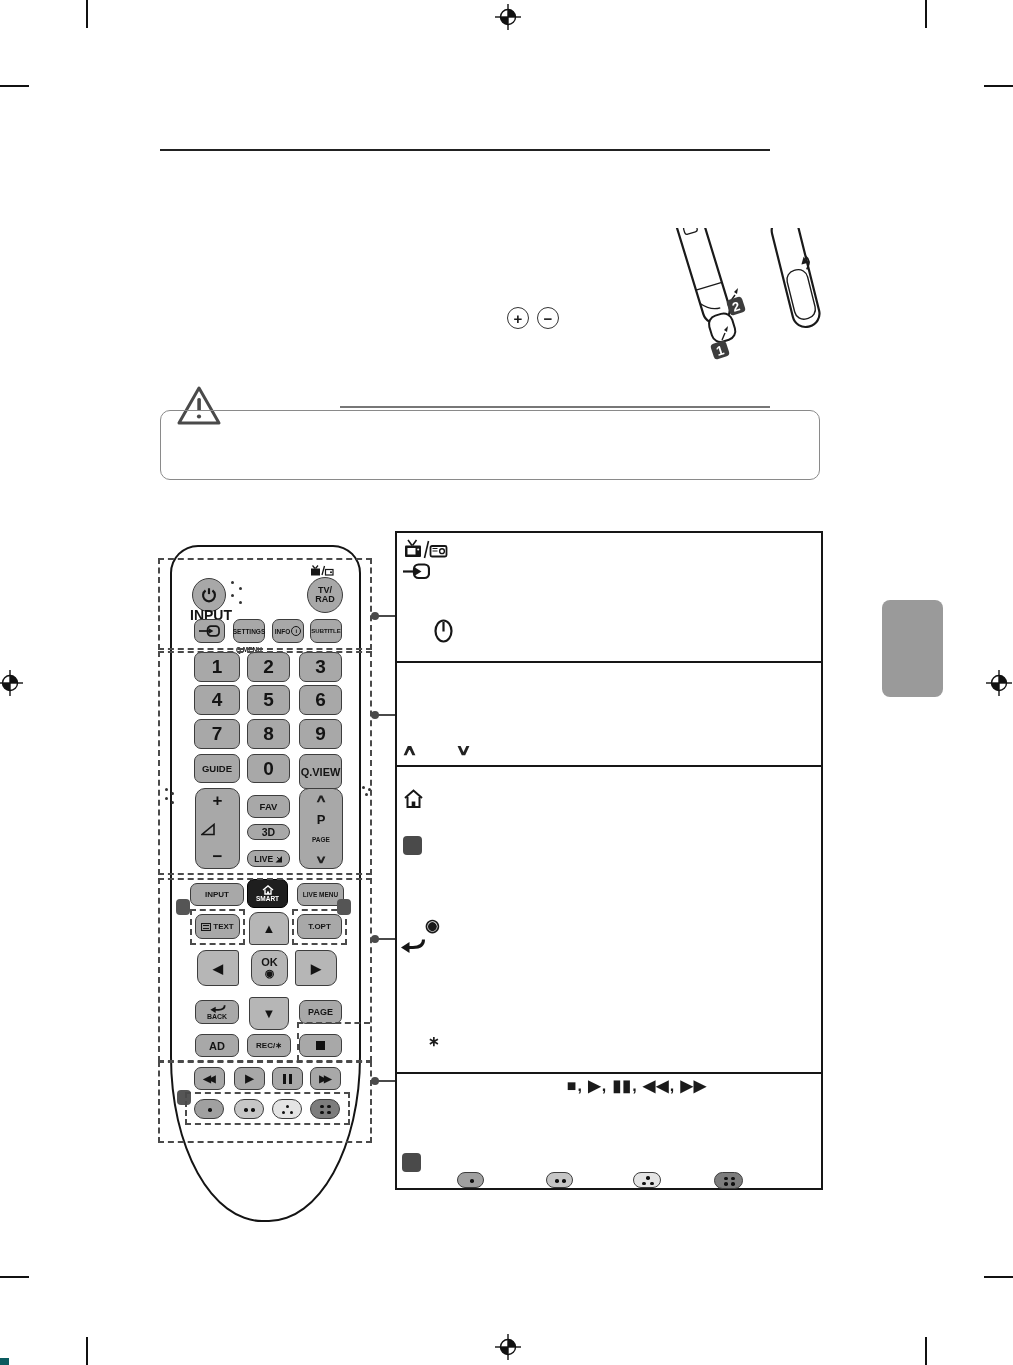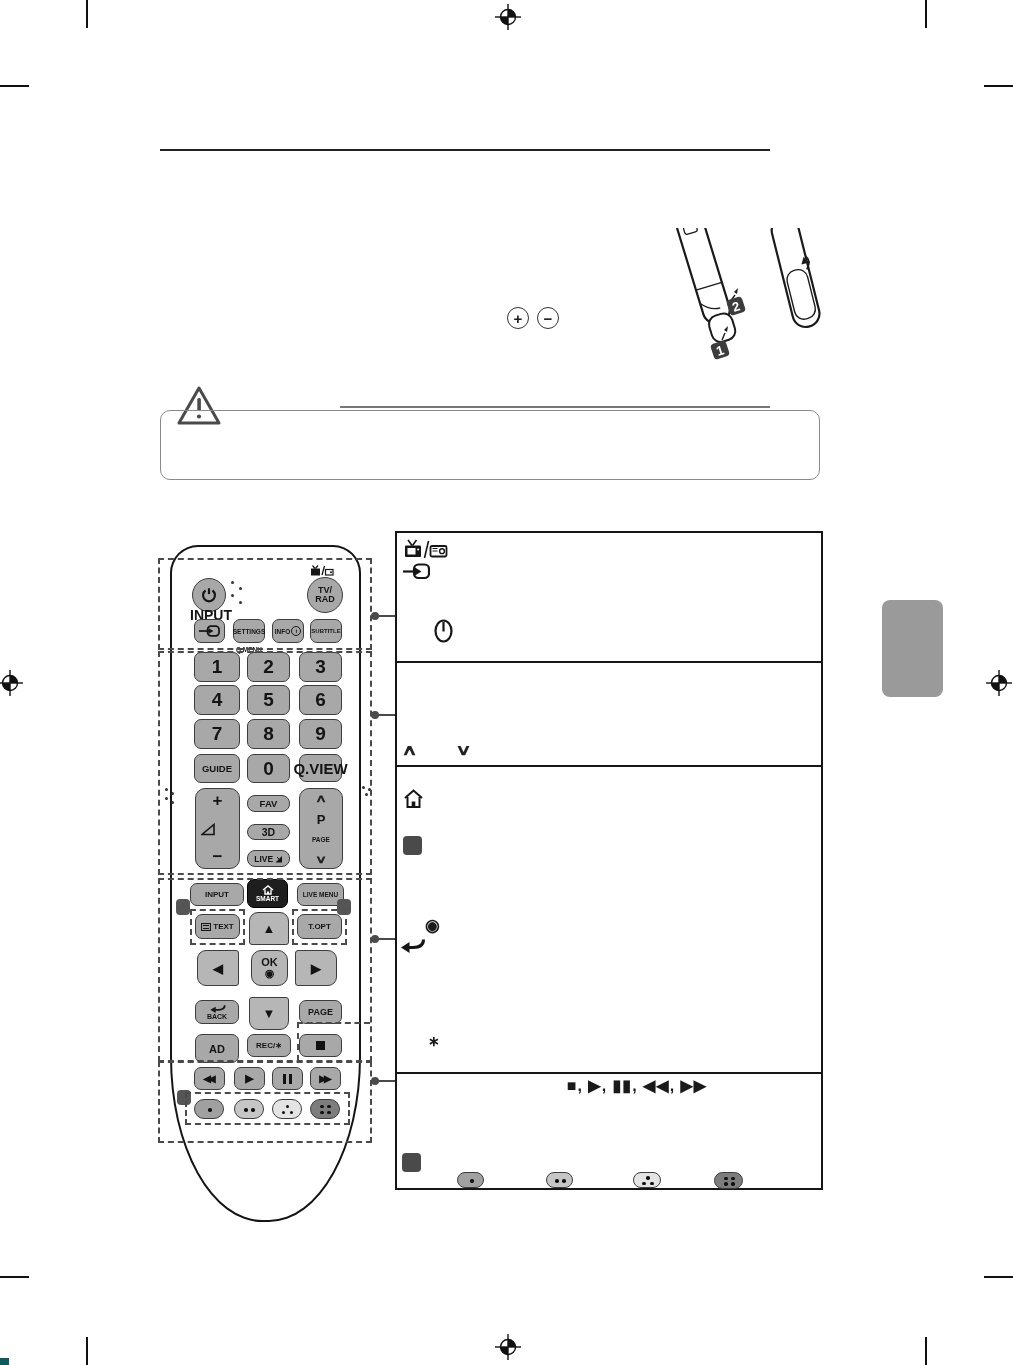--- a/index.html
+++ b/index.html
@@ -167,30 +167,30 @@
   <div class="btn digit" style="left:75px;top:105px;width:43px;height:30px;">2</div>
   <div class="btn digit" style="left:127px;top:105px;width:43px;height:30px;">3</div>
   <div class="btn digit" style="left:22px;top:138px;width:46px;height:30px;">4</div>
   <div class="btn digit" style="left:75px;top:138px;width:43px;height:30px;">5</div>
   <div class="btn digit" style="left:127px;top:138px;width:43px;height:30px;">6</div>
   <div class="btn digit" style="left:22px;top:172px;width:46px;height:30px;">7</div>
   <div class="btn digit" style="left:75px;top:172px;width:43px;height:30px;">8</div>
   <div class="btn digit" style="left:127px;top:172px;width:43px;height:30px;">9</div>
   <div class="btn" style="left:22px;top:207px;width:46px;height:29px;font-size:9.5px;">GUIDE</div>
   <div class="btn digit" style="left:75px;top:207px;width:43px;height:29px;">0</div>
-  <div class="btn" style="left:127px;top:207px;width:43px;height:28px;font-size:15px;">Q.VIEW</div>
+  <div class="btn" style="left:127px;top:207px;width:43px;height:35px;font-size:11px;">Q.VIEW</div>
 
   <div class="btn" style="left:23px;top:241px;width:45px;height:81px;border-radius:10px;flex-direction:column;justify-content:space-between;padding:5px 0;">
     <span style="font-size:17px;line-height:14px;">+</span>
     <svg width="15" height="13" viewBox="0 0 15 13" style="align-self:flex-start;margin-left:5px;">
       <polygon points="1,11.5 13,11.5 13,1.5" fill="none" stroke="#161616" stroke-width="1.6"></polygon>
     </svg>
     <span style="font-size:17px;line-height:12px;">−</span>
   </div>
-  <div class="btn" style="left:75px;top:248px;width:43px;height:17px;font-size:9.5px;border-radius:8px;">FAV</div>
+  <div class="btn" style="left:75px;top:248px;width:43px;height:23px;font-size:9.5px;border-radius:8px;">FAV</div>
   <div class="btn" style="left:75px;top:277px;width:43px;height:16px;font-size:10.5px;border-radius:8px;">3D</div>
   <div class="btn" style="left:75px;top:303px;width:43px;height:17px;font-size:8.5px;border-radius:8px;">
     <span>LIVE</span>
     <svg width="8" height="8" viewBox="0 0 8 8" style="margin-left:1.5px;">
       <polygon points="0.5,7.5 7,7.5 7,1" fill="#161616"></polygon>
           <path d="M2 2 L7 7 M7 2 L2 7" stroke="#161616" stroke-width="1"></path>
     </svg>
   </div>
   <div class="btn" style="left:127px;top:241px;width:44px;height:81px;border-radius:10px;flex-direction:column;justify-content:space-between;padding:4px 0;">
     <span class="chev" style="position:static;font-size:11px;line-height:10px;">∧</span>
@@ -229,21 +229,21 @@
 
   <div class="btn" style="left:23px;top:453px;width:44px;height:24px;flex-direction:column;font-size:7px;">
     <svg width="17" height="9" viewBox="0 0 18 10">
       <path d="M17 1.5 Q17 6.5 10 6.5 H6" fill="none" stroke="#161616" stroke-width="2"></path>
       <polygon points="7,3 1,6.5 7,10" fill="#161616"></polygon>
     </svg>
     <span>BACK</span>
   </div>
   <div class="btn" style="left:127px;top:453px;width:43px;height:24px;font-size:9px;">PAGE</div>
 
-  <div class="btn" style="left:23px;top:487px;width:44px;height:29px;font-size:11px;">AD</div>
+  <div class="btn" style="left:23px;top:487px;width:44px;height:23px;font-size:11px;">AD</div>
   <div class="btn" style="left:75px;top:487px;width:44px;height:23px;font-size:8px;">REC/∗</div>
   <div class="btn" style="left:127px;top:487px;width:43px;height:23px;">
         <span class="stopsq"></span>
       </div>
 
   <div class="btn" style="left:22px;top:520px;width:31px;height:23px;font-size:10px;letter-spacing:-3px;padding-right:3px;">◀◀</div>
   <div class="btn" style="left:62px;top:520px;width:31px;height:23px;font-size:11px;">▶</div>
   <div class="btn" style="left:100px;top:520px;width:31px;height:23px;">
     <span class="pausebar"></span>
         <span class="pausebar"></span>

